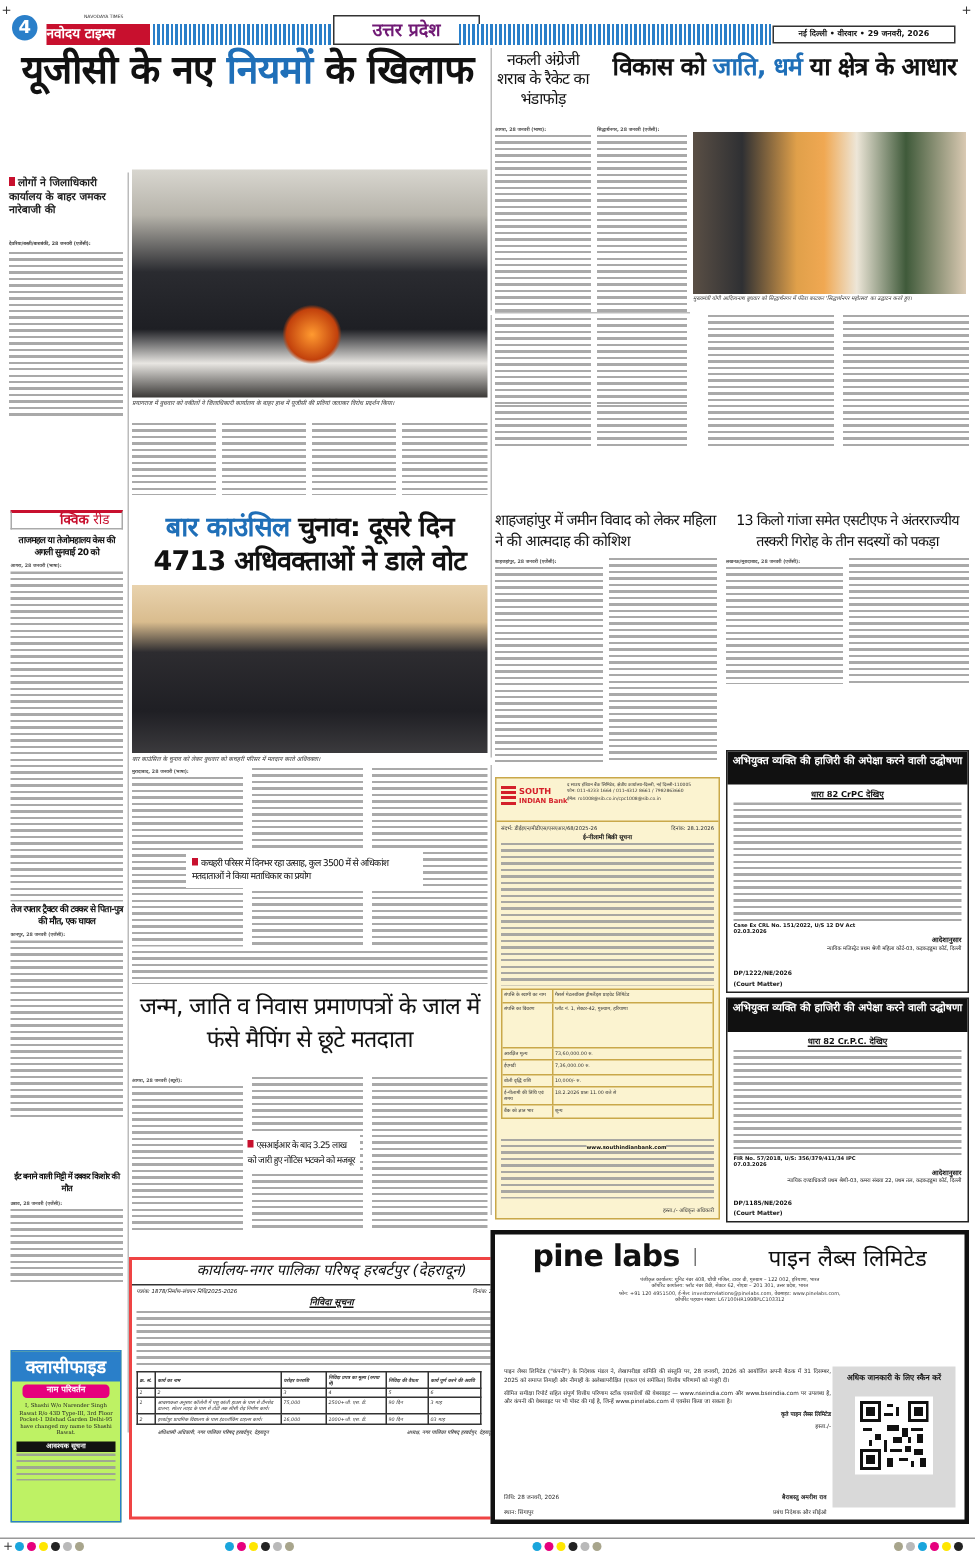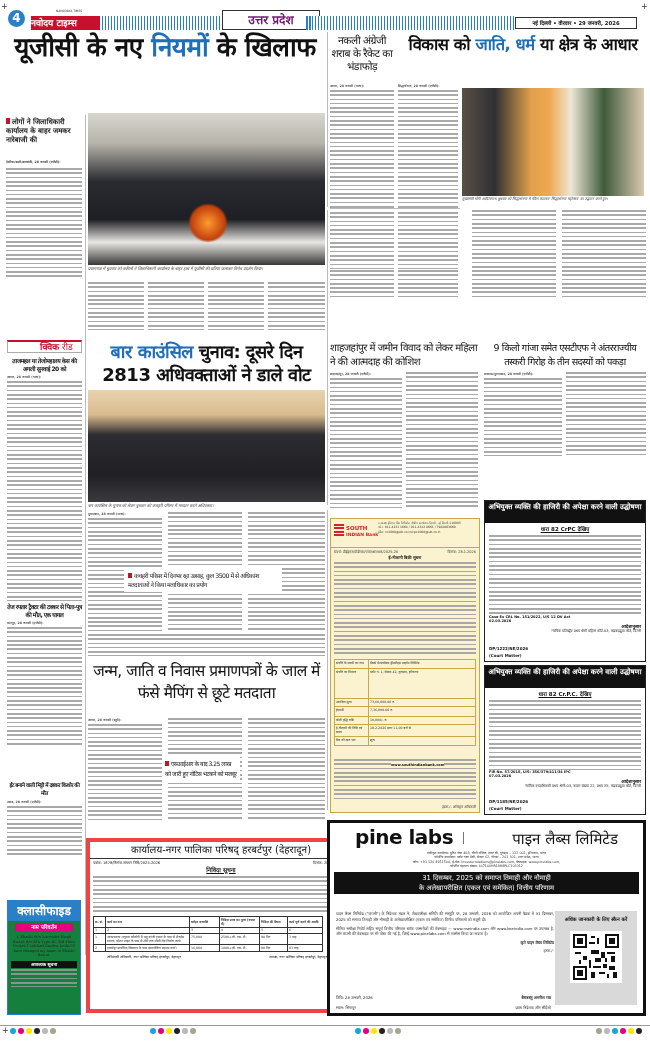--- a/index.html
+++ b/index.html
@@ -84,21 +84,21 @@
 <div class="abs txt" style="left:7px;top:621px;width:75px;font-weight:bold;">कानपुर, 28 जनवरी (एजेंसी):</div>
 <div class="abs lines" style="left:7px;top:627px;width:75px;height:118px;"></div>
 
 <div class="abs hl" style="left:7px;top:782px;width:75px;font-size:5.5px;line-height:7.5px;text-align:center;">ईंट बनाने वाली मिट्टी में दबकर किशोर की मौत</div>
 <div class="abs txt" style="left:7px;top:800px;width:75px;font-weight:bold;">उन्नाव, 28 जनवरी (एजेंसी):</div>
 <div class="abs lines" style="left:7px;top:806px;width:75px;height:50px;"></div>
 
 <div class="abs hl" style="left:88px;top:340px;width:237px;font-size:18px;line-height:23px;text-align:center;">
   <span class="blue">बार काउंसिल</span>
   <span>चुनाव: दूसरे दिन</span>
-  <div>2813 अधिवक्ताओं ने डाले वोट</div>
+  <div>4713 अधिवक्ताओं ने डाले वोट</div>
 </div>
 <div class="abs photo" style="left:88px;top:390px;width:237px;height:112px;background:linear-gradient(180deg,#e9d3ae 0%,#d9bc8e 22%,#2d2c30 40%,#1f1f24 75%,#3b3a3d 100%);"></div>
 <div class="abs caption" style="left:88px;top:503px;width:237px;">बार काउंसिल के चुनाव को लेकर बुधवार को कचहरी परिसर में मतदान करते अधिवक्ता।</div>
 <div class="abs txt" style="left:88px;top:512px;width:74px;font-weight:bold;">मुरादाबाद, 28 जनवरी (भाषा):</div>
 <div class="abs lines" style="left:88px;top:518px;width:74px;height:113px;"></div>
 <div class="abs lines" style="left:168px;top:512px;width:74px;height:119px;"></div>
 <div class="abs lines" style="left:248px;top:512px;width:77px;height:119px;"></div>
 <div class="abs hl" style="left:124px;top:568px;width:158px;padding:3px 4px;background:#fff;font-size:6.2px;line-height:9px;font-weight:normal;color:#111;">
   <span style="display:inline-block;width:4px;height:5px;background:#c8102e;margin-right:2px;"></span><span>कचहरी परिसर में दिनभर रहा उत्साह, कुल 3500 में से अधिकांश मतदाताओं ने किया मताधिकार का प्रयोग</span>
 </div>
@@ -109,21 +109,21 @@
 <div class="abs lines" style="left:330px;top:270px;width:64px;height:30px;"></div>
 <div class="abs lines" style="left:398px;top:270px;width:60px;height:30px;"></div>
 <div class="abs lines" style="left:472px;top:270px;width:84px;height:30px;"></div>
 <div class="abs lines" style="left:562px;top:270px;width:84px;height:30px;"></div>
 
 <div class="abs hl" style="left:330px;top:341px;width:148px;font-size:10px;line-height:14px;text-align:left;font-weight:normal;">शाहजहांपुर में जमीन विवाद को लेकर महिला ने की आत्मदाह की कोशिश</div>
 <div class="abs txt" style="left:330px;top:372px;width:72px;font-weight:bold;">शाहजहांपुर, 28 जनवरी (एजेंसी):</div>
 <div class="abs lines" style="left:330px;top:378px;width:72px;height:130px;"></div>
 <div class="abs lines" style="left:406px;top:372px;width:72px;height:136px;"></div>
 
-<div class="abs hl" style="left:484px;top:341px;width:162px;font-size:9.5px;line-height:14px;text-align:center;font-weight:normal;">9 किलो गांजा समेत एसटीएफ ने अंतरराज्यीय तस्करी गिरोह के तीन सदस्यों को पकड़ा</div>
+<div class="abs hl" style="left:484px;top:341px;width:162px;font-size:9.5px;line-height:14px;text-align:center;font-weight:normal;">13 किलो गांजा समेत एसटीएफ ने अंतरराज्यीय तस्करी गिरोह के तीन सदस्यों को पकड़ा</div>
 <div class="abs txt" style="left:484px;top:372px;width:78px;font-weight:bold;">लखनऊ/मुरादाबाद, 28 जनवरी (एजेंसी):</div>
 <div class="abs lines" style="left:484px;top:378px;width:78px;height:78px;"></div>
 <div class="abs lines" style="left:566px;top:372px;width:80px;height:84px;"></div>
 
 <div class="abs box" style="left:484px;top:500px;width:162px;height:162px;border:1px solid #222;">
   <div style="background:#111;color:#fff;font-size:7px;font-weight:bold;text-align:center;line-height:9px;padding:2px 2px;height:22px;">अभियुक्त व्यक्ति की हाजिरी की अपेक्षा करने वाली उद्घोषणा</div>
   <div style="text-align:center;font-size:5.5px;font-weight:bold;margin-top:2px;text-decoration:underline;">धारा 82 CrPC देखिए</div>
   <div class="lines" style="margin:2px 4px 0;height:80px;"></div>
   <div style="font-size:3.5px;font-weight:bold;padding:0 4px;">Case Ex CRL No. 151/2022, U/S 12 DV Act</div>
   <div style="font-size:3.5px;font-weight:bold;padding:0 4px;">02.03.2026</div>
@@ -200,21 +200,21 @@
 <div class="abs hl" style="left:88px;top:660px;width:237px;font-size:15.5px;line-height:22px;text-align:center;font-weight:normal;color:#111;">जन्म, जाति व निवास प्रमाणपत्रों के जाल में फंसे मैपिंग से छूटे मतदाता</div>
 <div class="abs lines" style="left:88px;top:634px;width:237px;height:22px;"></div>
 <div class="abs txt" style="left:88px;top:718px;width:74px;font-weight:bold;">आगरा, 28 जनवरी (ब्यूरो):</div>
 <div class="abs lines" style="left:88px;top:724px;width:74px;height:96px;"></div>
 <div class="abs lines" style="left:168px;top:718px;width:74px;height:102px;"></div>
 <div class="abs lines" style="left:248px;top:718px;width:77px;height:102px;"></div>
 <div class="abs hl" style="left:162px;top:756px;width:78px;padding:3px;background:#fff;font-size:6px;line-height:10px;font-weight:normal;color:#111;">
   <span style="display:inline-block;width:4px;height:5px;background:#c8102e;margin-right:2px;"></span><span>एसआईआर के बाद 3.25 लाख को जारी हुए नोटिस भटकने को मजबूर</span>
 </div>
 
-<div class="abs" style="left:86px;top:838px;width:270px;height:175px;border:4px solid #ef4444;">
+<div class="abs" style="left:86px;top:838px;width:270px;height:175px;border:2px solid #ef4444;font-style:italic;">
   <div style="font-size:10px;font-weight:normal;text-align:center;line-height:14px;border-bottom:1px solid #333;padding:1px 0;">कार्यालय-नगर पालिका परिषद् हरबर्टपुर (देहरादून)</div>
   <div style="display:flex;justify-content:space-between;font-size:3.6px;padding:1px 3px;">
     <span>पत्रांक: 1878/निर्माण-संचयन निधि/2025-2026</span>
     <span>दिनांक: 28 जनवरी 2026</span>
   </div>
   <div style="text-align:center;font-size:6px;font-weight:bold;text-decoration:underline;">निविदा सूचना</div>
   <div class="lines" style="margin:2px 3px;height:38px;"></div>
   <table style="margin:0 3px;width:230px;border-collapse:collapse;font-size:3.2px;line-height:4.2px;color:#333;">
     <tbody>
         <tr>
@@ -250,43 +250,39 @@
       <td style="border:0.5px solid #333;padding:1px;vertical-align:top;">03 माह</td>
     </tr>
   </tbody>
     </table>
   <div style="display:flex;justify-content:space-between;font-size:3.4px;line-height:4.6px;padding:3px 14px;text-align:center;">
     <span style="width:80px;">अधिशासी अधिकारी, नगर पालिका परिषद् हरबर्टपुर, देहरादून</span>
     <span style="width:80px;">अध्यक्ष, नगर पालिका परिषद् हरबर्टपुर, देहरादून</span>
   </div>
 </div>
 
-<div class="abs" style="left:7px;top:900px;width:74px;height:115px;border:1px solid #2a7fc9;background:#15803d;">
+<div class="abs" style="left:7px;top:900px;width:74px;height:115px;border:1px solid #2a7fc9;background:#bef264;">
   <div style="background:#2a7fc9;color:#fff;font-size:12px;font-weight:bold;text-align:center;line-height:20px;height:20px;">क्लासीफाइड</div>
   <div style="margin:2px auto;width:58px;background:#e6007e;color:#fff;font-size:5.5px;font-weight:bold;text-align:center;line-height:9px;border-radius:3px;">नाम परिवर्तन</div>
   <div style="font-family:'DejaVu Serif',serif;font-size:3.6px;line-height:4.6px;color:#222;padding:1px 4px;text-align:center;">I, Shashi W/o Narender Singh Rawat R/o 43D Type-III, 3rd Floor Pocket-1 Dilshad Garden Delhi-95 have changed my name to Shashi Rawat.</div>
   <div style="margin:2px 3px 0;background:#111;color:#fff;font-size:4.5px;font-weight:bold;text-align:center;line-height:7px;">आवश्यक सूचना</div>
   <div class="lines" style="margin:1px 3px;height:18px;"></div>
 </div>
 
 <div class="abs" style="left:327px;top:820px;width:319px;height:196px;border:3px solid #111;background:#fff;">
   <div style="text-align:center;margin-top:2px;height:24px;">
     <span style="font-size:20px;font-weight:bold;color:#111;letter-spacing:-0.5px;">pine labs</span>
     <span style="display:inline-block;width:1px;height:12px;background:#777;margin:0 5px;"></span>
     <span style="font-size:15px;color:#111;margin-left:38px;">पाइन लैब्स लिमिटेड</span>
   </div>
   <div style="text-align:center;font-size:3.3px;line-height:4.4px;color:#333;padding:0 16px;margin-top:2px;">
     <div>पंजीकृत कार्यालय: यूनिट नंबर 408, चौथी मंजिल, टावर बी, गुरुग्राम – 122 002, हरियाणा, भारत</div>
     <div>कॉर्पोरेट कार्यालय: प्लॉट नंबर 8बी, सेक्टर 62, नोएडा – 201 301, उत्तर प्रदेश, भारत</div>
     <div>फोन: +91 120 4951500, ई-मेल: investorrelations@pinelabs.com, वेबसाइट: www.pinelabs.com,</div>
     <div>कॉर्पोरेट पहचान संख्या: L67100HR1998PLC103312</div>
-  </div>
-  <div style="margin:3px 4px 0;background:#111;color:#fff;text-align:center;font-size:6.8px;line-height:10px;padding:1px 0;">
-    <div>31 दिसम्बर, 2025 को समाप्त तिमाही और नौमाही</div>
-    <div>के अलेखापरीक्षित (एकल एवं समेकित) वित्तीय परिणाम</div>
   </div>
   <div style="position:absolute;left:6px;top:88px;width:218px;font-size:3.8px;line-height:5.8px;color:#222;text-align:justify;">
     <div>पाइन लैब्स लिमिटेड ("कंपनी") के निदेशक मंडल ने, लेखापरीक्षा समिति की संस्तुति पर, 28 जनवरी, 2026 को आयोजित अपनी बैठक में 31 दिसम्बर, 2025 को समाप्त तिमाही और नौमाही के अलेखापरीक्षित (एकल एवं समेकित) वित्तीय परिणामों को मंजूरी दी।</div>
     <div style="margin-top:3px;">सीमित समीक्षा रिपोर्ट सहित संपूर्ण वित्तीय परिणाम स्टॉक एक्सचेंजों की वेबसाइट — www.nseindia.com और www.bseindia.com पर उपलब्ध है, और कंपनी की वेबसाइट पर भी पोस्ट की गई है, जिन्हें www.pinelabs.com से एक्सेस किया जा सकता है।</div>
     <div style="text-align:right;margin-top:3px;font-weight:bold;">कृते पाइन लैब्स लिमिटेड</div>
     <div style="text-align:right;margin-top:2px;">हस्ता./-</div>
   </div>
   <div style="position:absolute;left:6px;top:172px;font-size:3.8px;color:#222;">तिथि: 28 जनवरी, 2026</div>
   <div style="position:absolute;left:6px;top:182px;font-size:3.8px;color:#222;">स्थान: सिंगापुर</div>
   <div style="position:absolute;right:92px;top:172px;font-size:4px;font-weight:bold;color:#222;">बैराबस्तु अमरीश राव</div>

